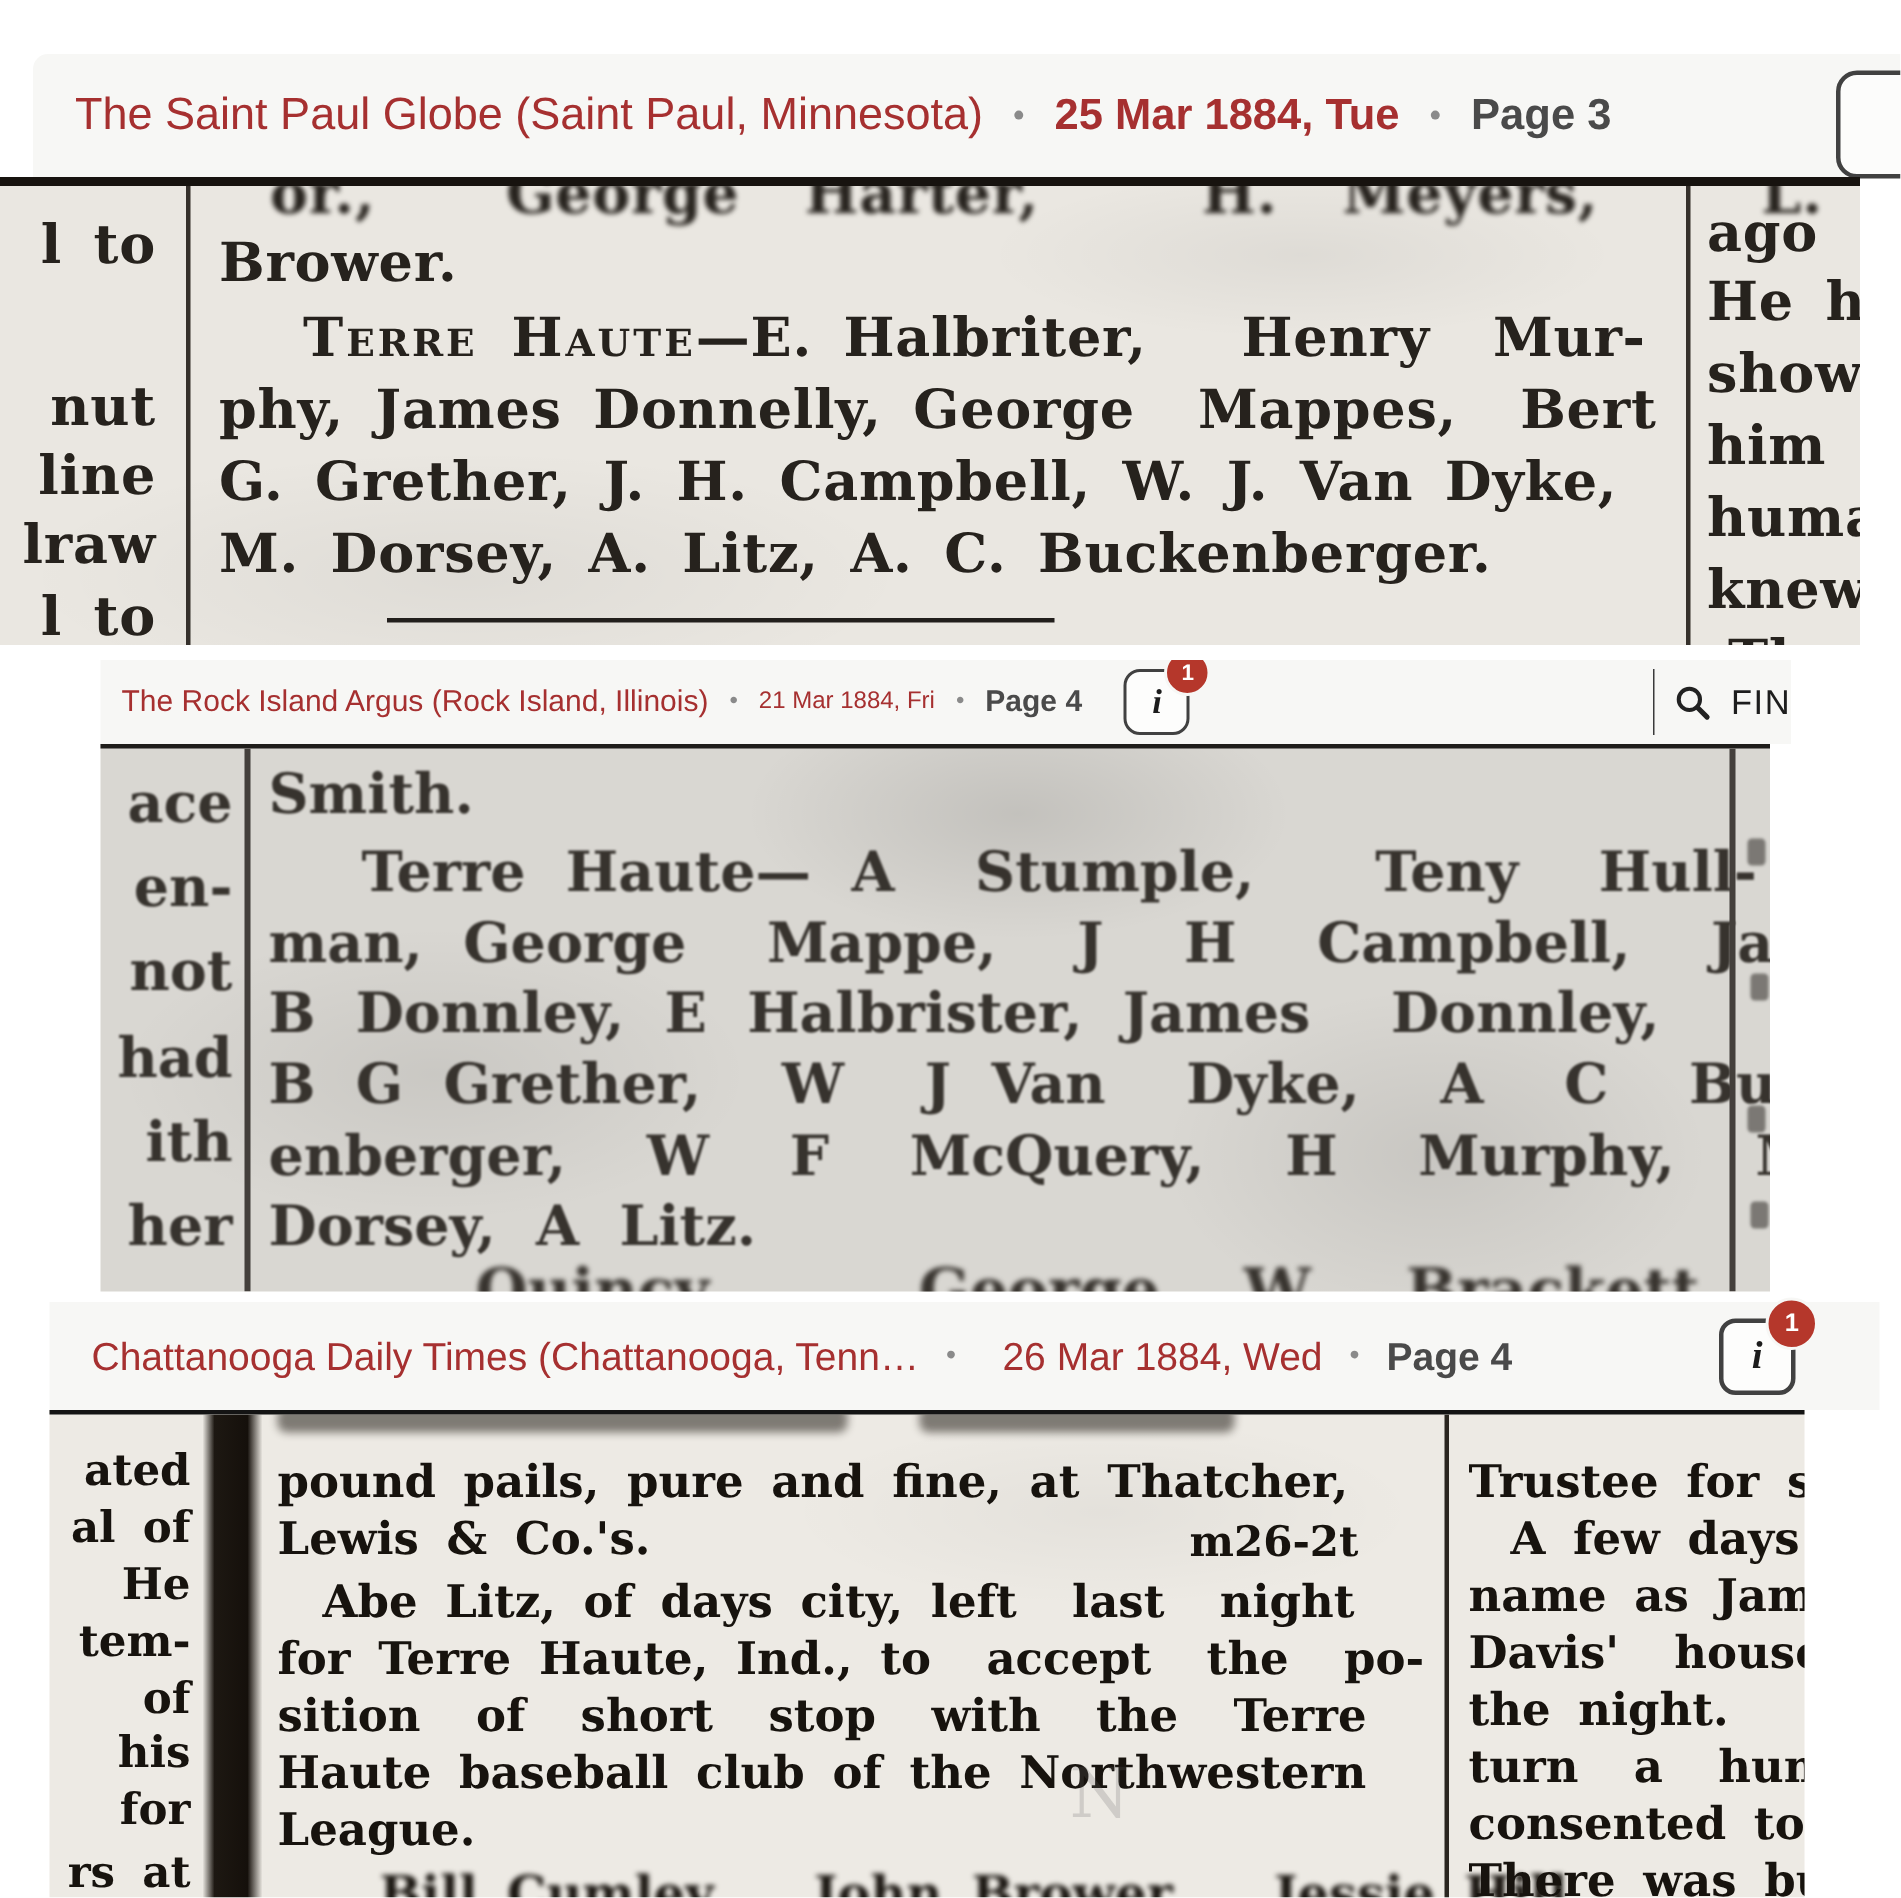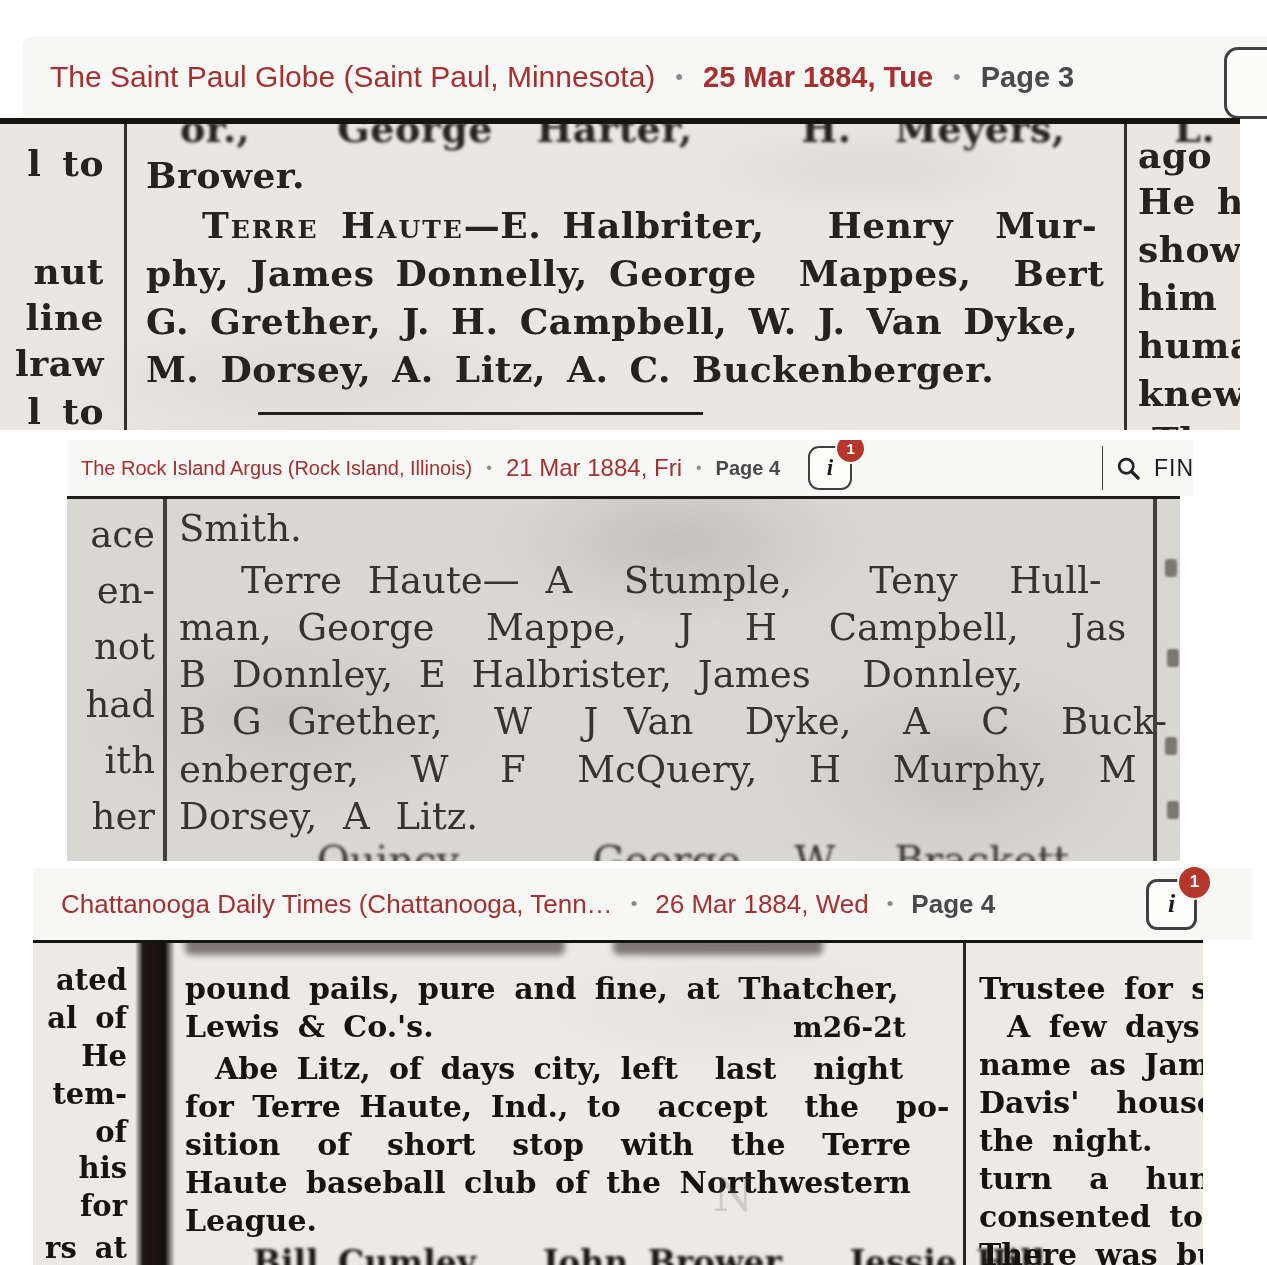--- a/index.html
+++ b/index.html
@@ -14,27 +14,27 @@
   .hdr .page{color:#4a4a4a;font-weight:bold;white-space:nowrap;}
 
   #hdr1{left:22px;top:36px;width:1245px;height:82px;border-top-left-radius:10px;gap:20px;padding-left:28px;}
   #hdr1 .title{font-size:30px;}
   #hdr1 .date{font-size:29px;font-weight:bold;}
   #hdr1 .dot{font-size:22px;}
   #hdr1 .page{font-size:29px;}
 
   #hdr2{left:67px;top:440px;width:1113px;height:56px;gap:14px;padding-left:14px;overflow:hidden;}
   #hdr2 .title{font-size:20px;}
-  #hdr2 .date{font-size:24px;}
+  #hdr2 .date{font-size:16px;}
   #hdr2 .dot{font-size:16px;}
   #hdr2 .page{font-size:20px;}
 
   #hdr3{left:33px;top:868px;width:1192px;height:72px;gap:18px;padding-left:28px;}
   #hdr3 .title{font-size:26px;}
-  #hdr3 .date{font-size:26px;}
+  #hdr3 .date{font-size:26px;margin-left:13px;}
   #hdr3 .dot{font-size:19px;}
   #hdr3 .page{font-size:26px;}
 
   
   .infobtn{position:relative;display:flex;align-items:center;justify-content:center;
            background:#fdfdfc;border:3px solid #414141;border-radius:11px;}
   .infobtn .iglyph{font-family:"Liberation Serif", serif;font-style:italic;font-weight:bold;color:#1c1c1c;}
   .badge{position:absolute;display:flex;align-items:center;justify-content:center;
          background:#b5372b;color:#ffffff;border-radius:50%;font-weight:bold;border:2px solid #f7f7f5;}
 
@@ -62,21 +62,21 @@
                            radial-gradient(ellipse 420px 120px at 25% 85%,rgba(0,0,0,.05),transparent 70%);}
   #paper2{left:67px;top:496px;width:1113px;height:362px;background-color:#d9d7d2;border-top:3px solid #1f1d1a;
           background-image:radial-gradient(ellipse 260px 120px at 55% 12%,rgba(0,0,0,.10),transparent 70%),
                            radial-gradient(ellipse 300px 140px at 20% 60%,rgba(0,0,0,.07),transparent 70%),
                            radial-gradient(ellipse 260px 160px at 80% 75%,rgba(0,0,0,.08),transparent 70%);}
   #paper3{left:33px;top:940px;width:1170px;height:325px;background-color:#edeae4;border-top:3px solid #141414;
           background-image:radial-gradient(ellipse 300px 90px at 60% 20%,rgba(0,0,0,.04),transparent 70%);}
 
   .np{position:absolute;white-space:pre;font-family:"DejaVu Serif", serif;}
   .f1{font-size:36px;font-weight:700;color:#26221d;letter-spacing:.5px;word-spacing:8px;}
-  .f2{font-size:37px;font-weight:400;color:#37332e;word-spacing:14px;filter:blur(.6px);}
+  .f2{font-size:37px;font-weight:700;color:#37332e;word-spacing:14px;filter:blur(.6px);}
   .f3{font-size:30px;font-weight:700;color:#17130e;word-spacing:8px;}
 
   .m1{width:104px;text-align:right;}
   .m2{width:88px;text-align:right;}
   .m3{width:94px;text-align:right;font-size:29px;}
 
   .vrule{position:absolute;top:0;bottom:0;background:#35302b;}
   .hruleshort{position:absolute;background:#221f1c;}
 
   .smallcaps{font-variant:small-caps;letter-spacing:2px;text-align:right;}

